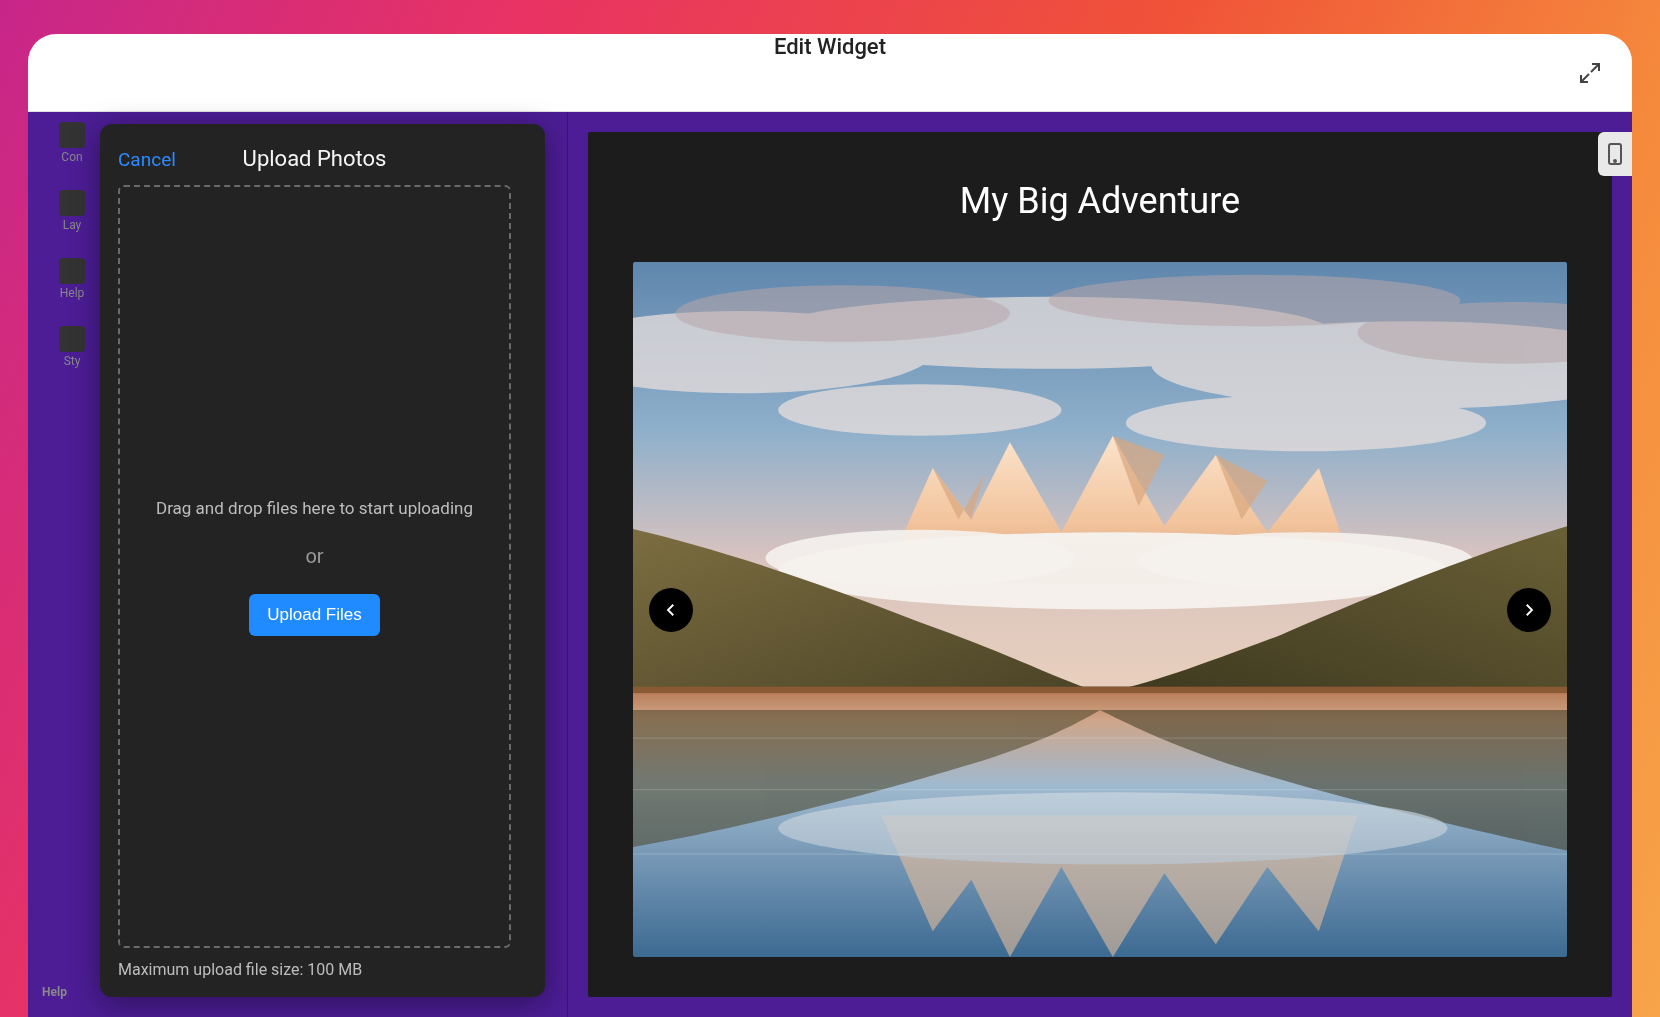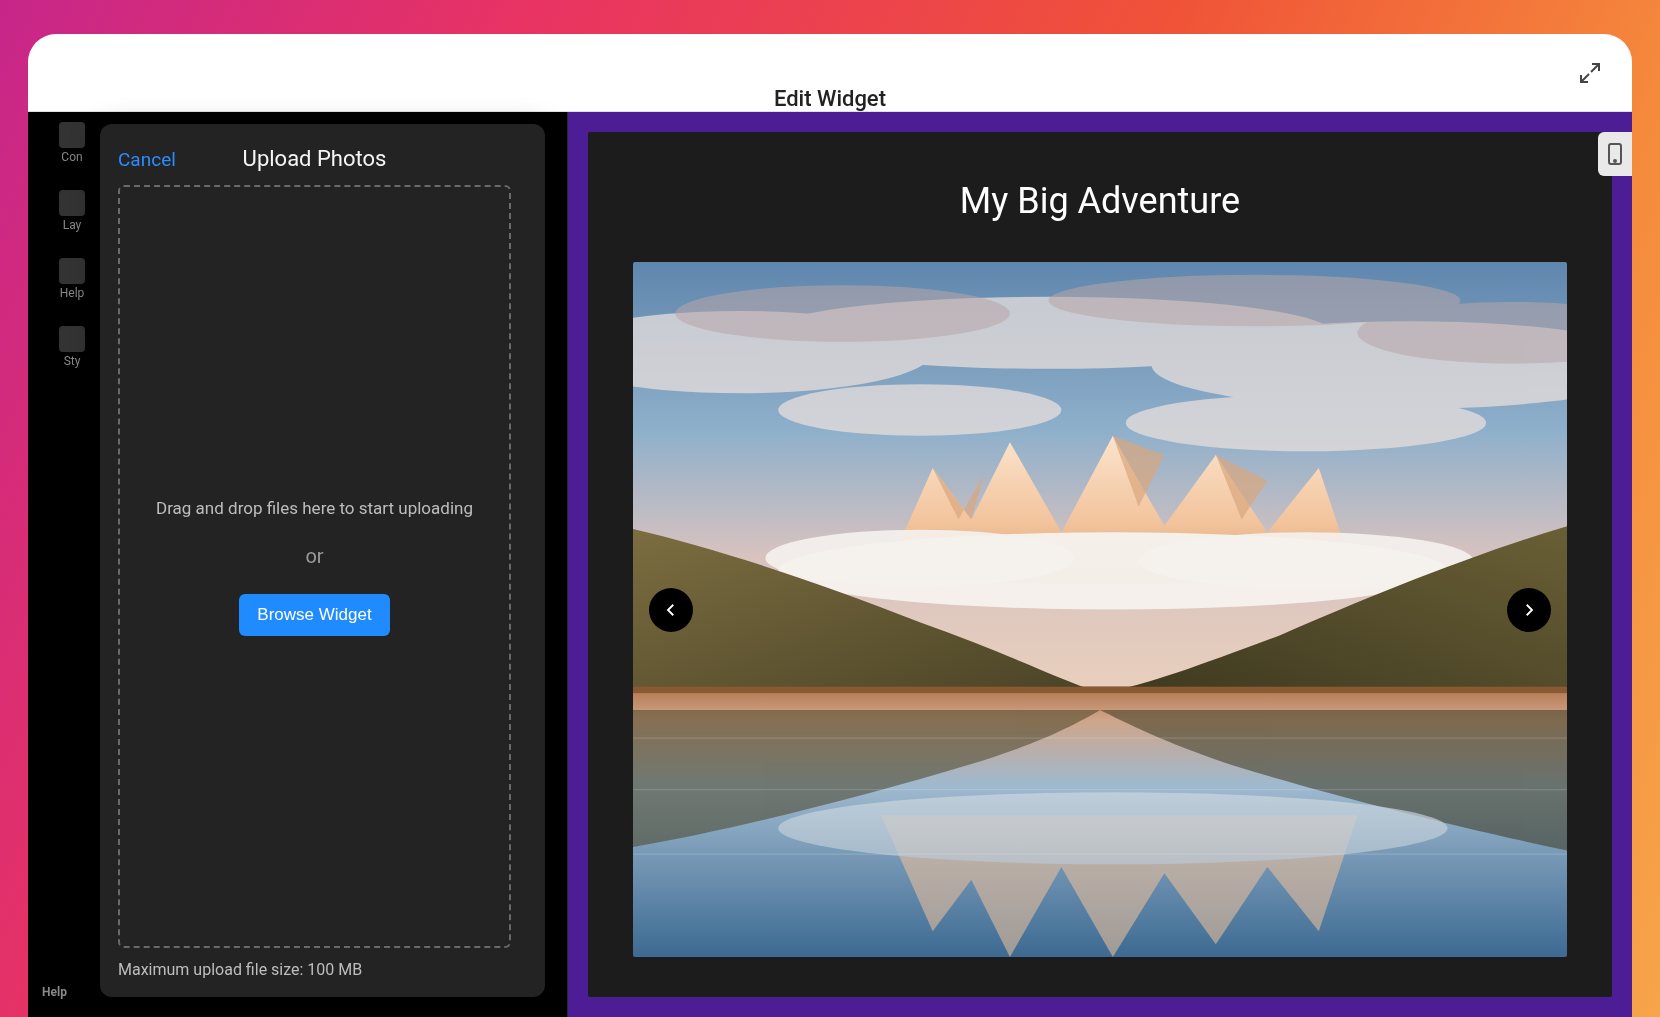--- a/index.html
+++ b/index.html
@@ -17,21 +17,21 @@
     left: 28px; top: 34px; right: 28px; bottom: 0;
     background: #ffffff;
     border-radius: 28px 28px 0 0;
     overflow: hidden;
     display: flex;
     flex-direction: column;
   }
   .title-bar {
     height: 78px;
     display: flex;
-    align-items: flex-end;
+    align-items: flex-start;
     justify-content: center;
     border-bottom: 1px solid #e0e0e0;
     position: relative;
   }
   .title-bar .title {
     font-size: 22px;
     color: #222;
     font-weight: 500;
   }
   .expand-btn {
@@ -43,21 +43,21 @@
     color: #444;
     display:flex; align-items:center; justify-content:center;
   }
   .content {
     flex: 1;
     display: flex;
     min-height: 0;
   }
   .left-pane {
     width: 540px;
-    background: #000000;
+    background: #4c1d95;
     position: relative;
     border-right: 1px solid #2a2a2a;
   }
   .sidebar-ghost {
     position: absolute;
     left: 14px; top: 10px;
     display: flex;
     flex-direction: column;
     gap: 26px;
     color: #888;
@@ -241,21 +241,21 @@
       </div>
 
       <div class="upload-panel">
         <div class="upload-header">
           <span class="cancel-link">Cancel</span>
           <span class="upload-title">Upload Photos</span>
         </div>
         <div class="dropzone">
           <div class="drop-hint">Drag and drop files here to start uploading</div>
           <div class="or-text">or</div>
-          <button class="browse-btn">Browse Widget</button>
+          <button class="browse-btn">Upload Files</button>
         </div>
         <div class="size-hint">Maximum upload file size: 100 MB</div>
       </div>
     </div>
 
     <div class="right-pane">
       <div class="device-toggle">
         <svg width="16" height="24" viewBox="0 0 16 24" fill="none" stroke="currentColor" stroke-width="2">
           <rect x="2" y="2" width="12" height="20" rx="2"></rect>
             <circle cx="8" cy="19" r="1" fill="currentColor"></circle>

